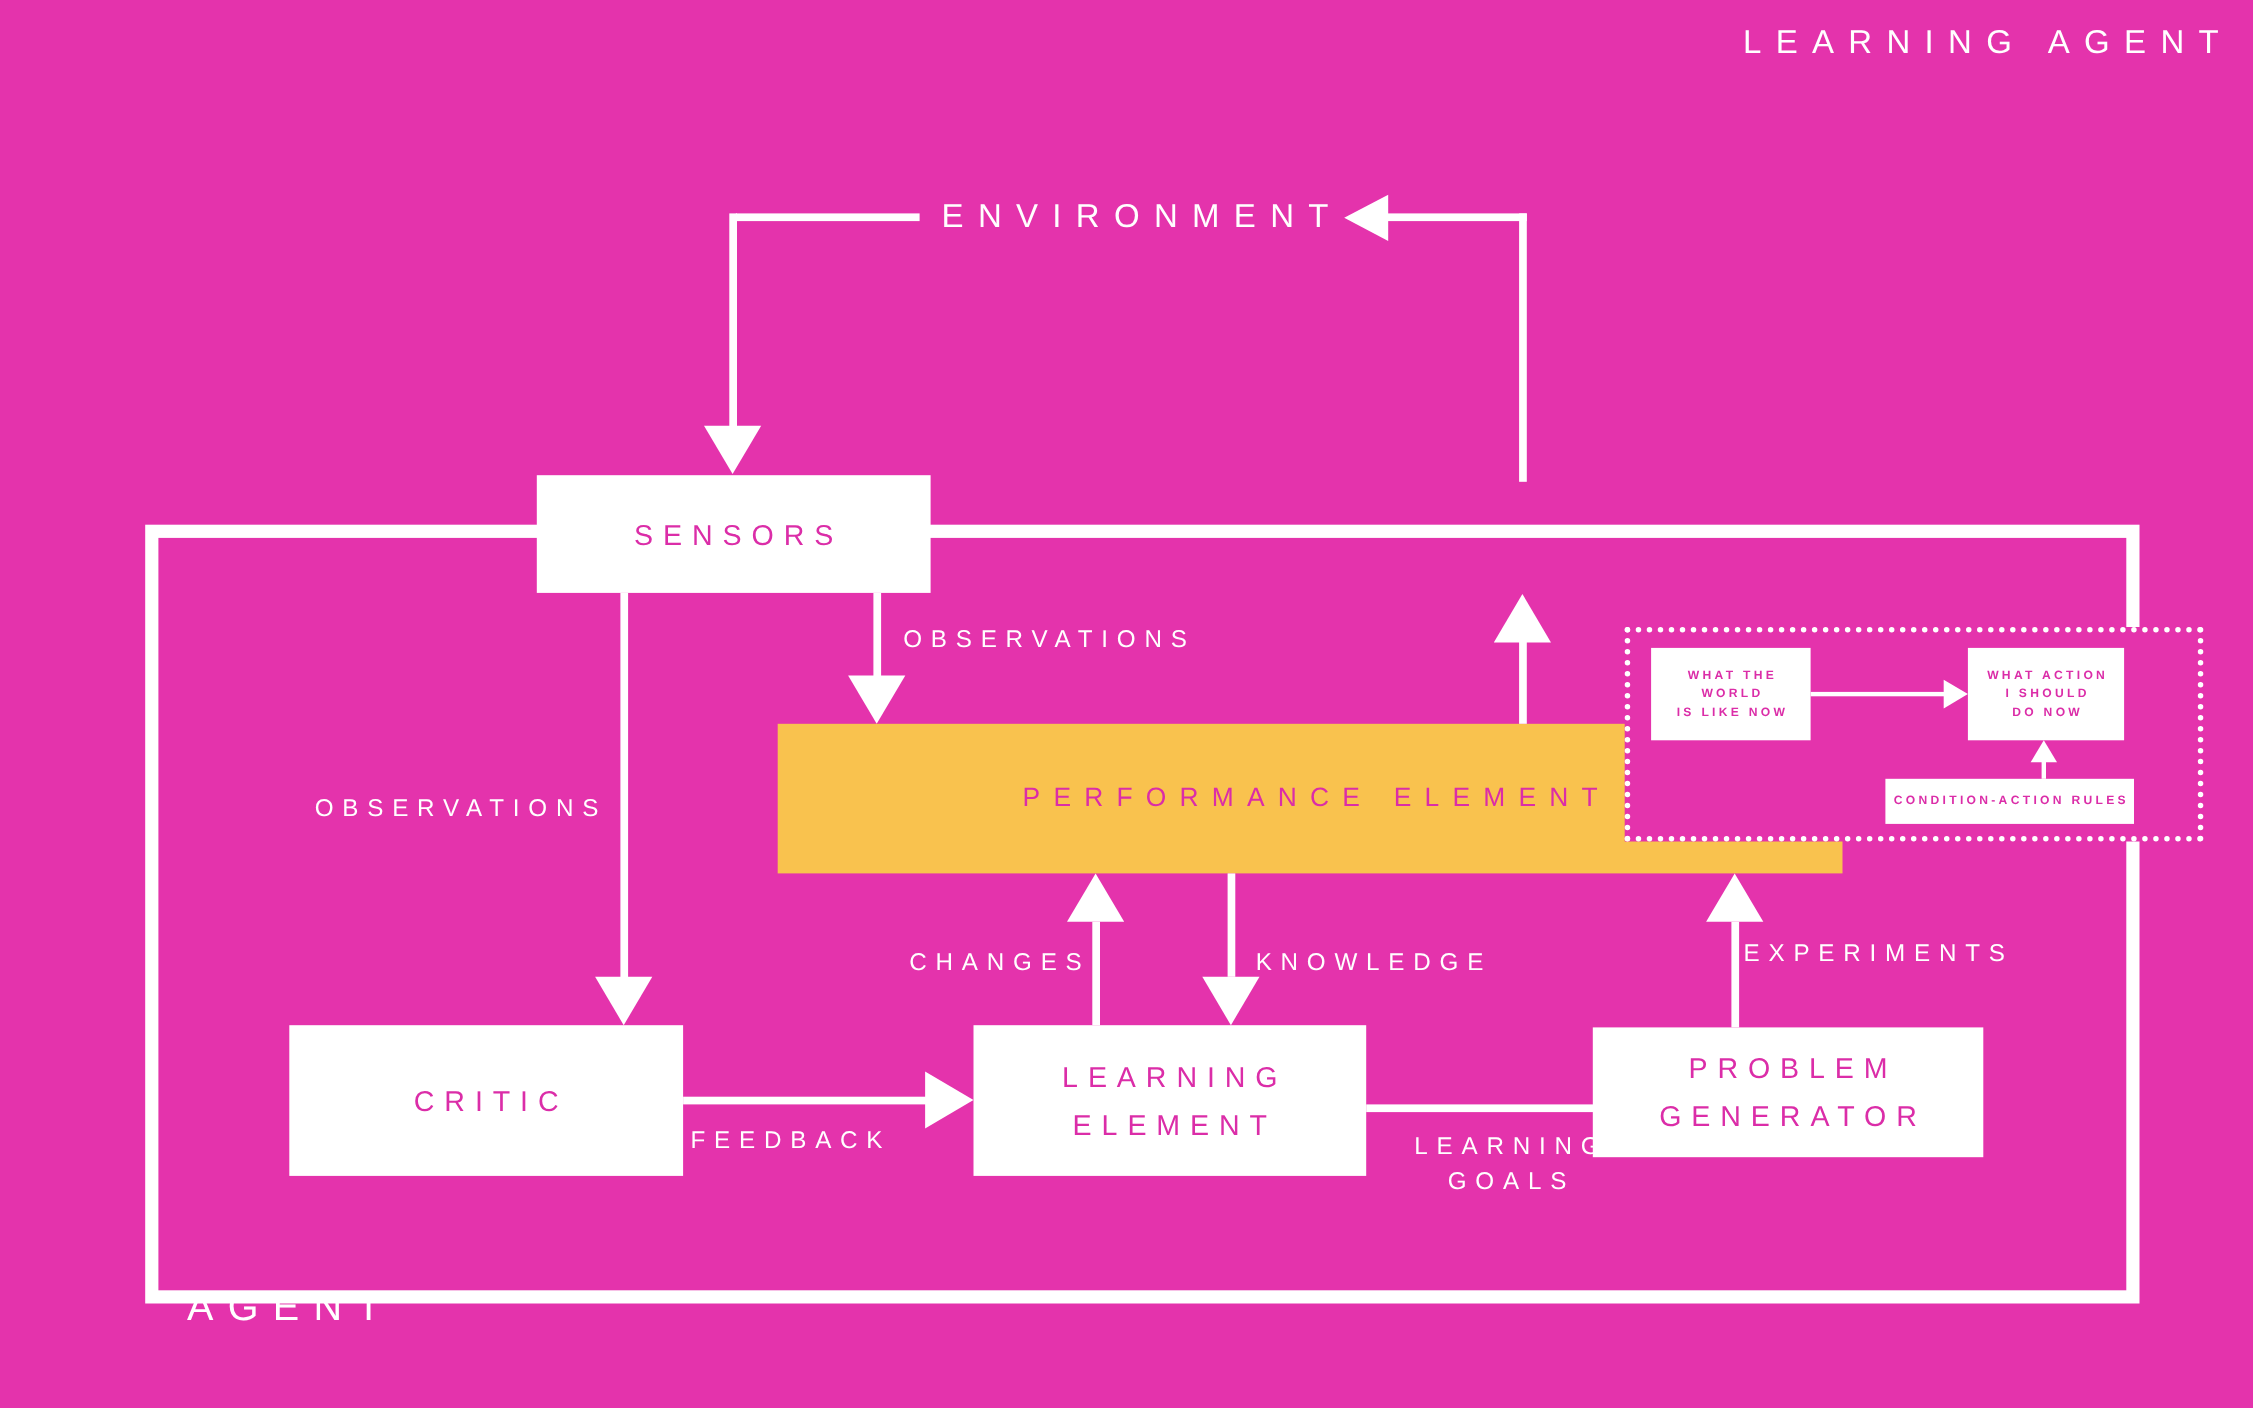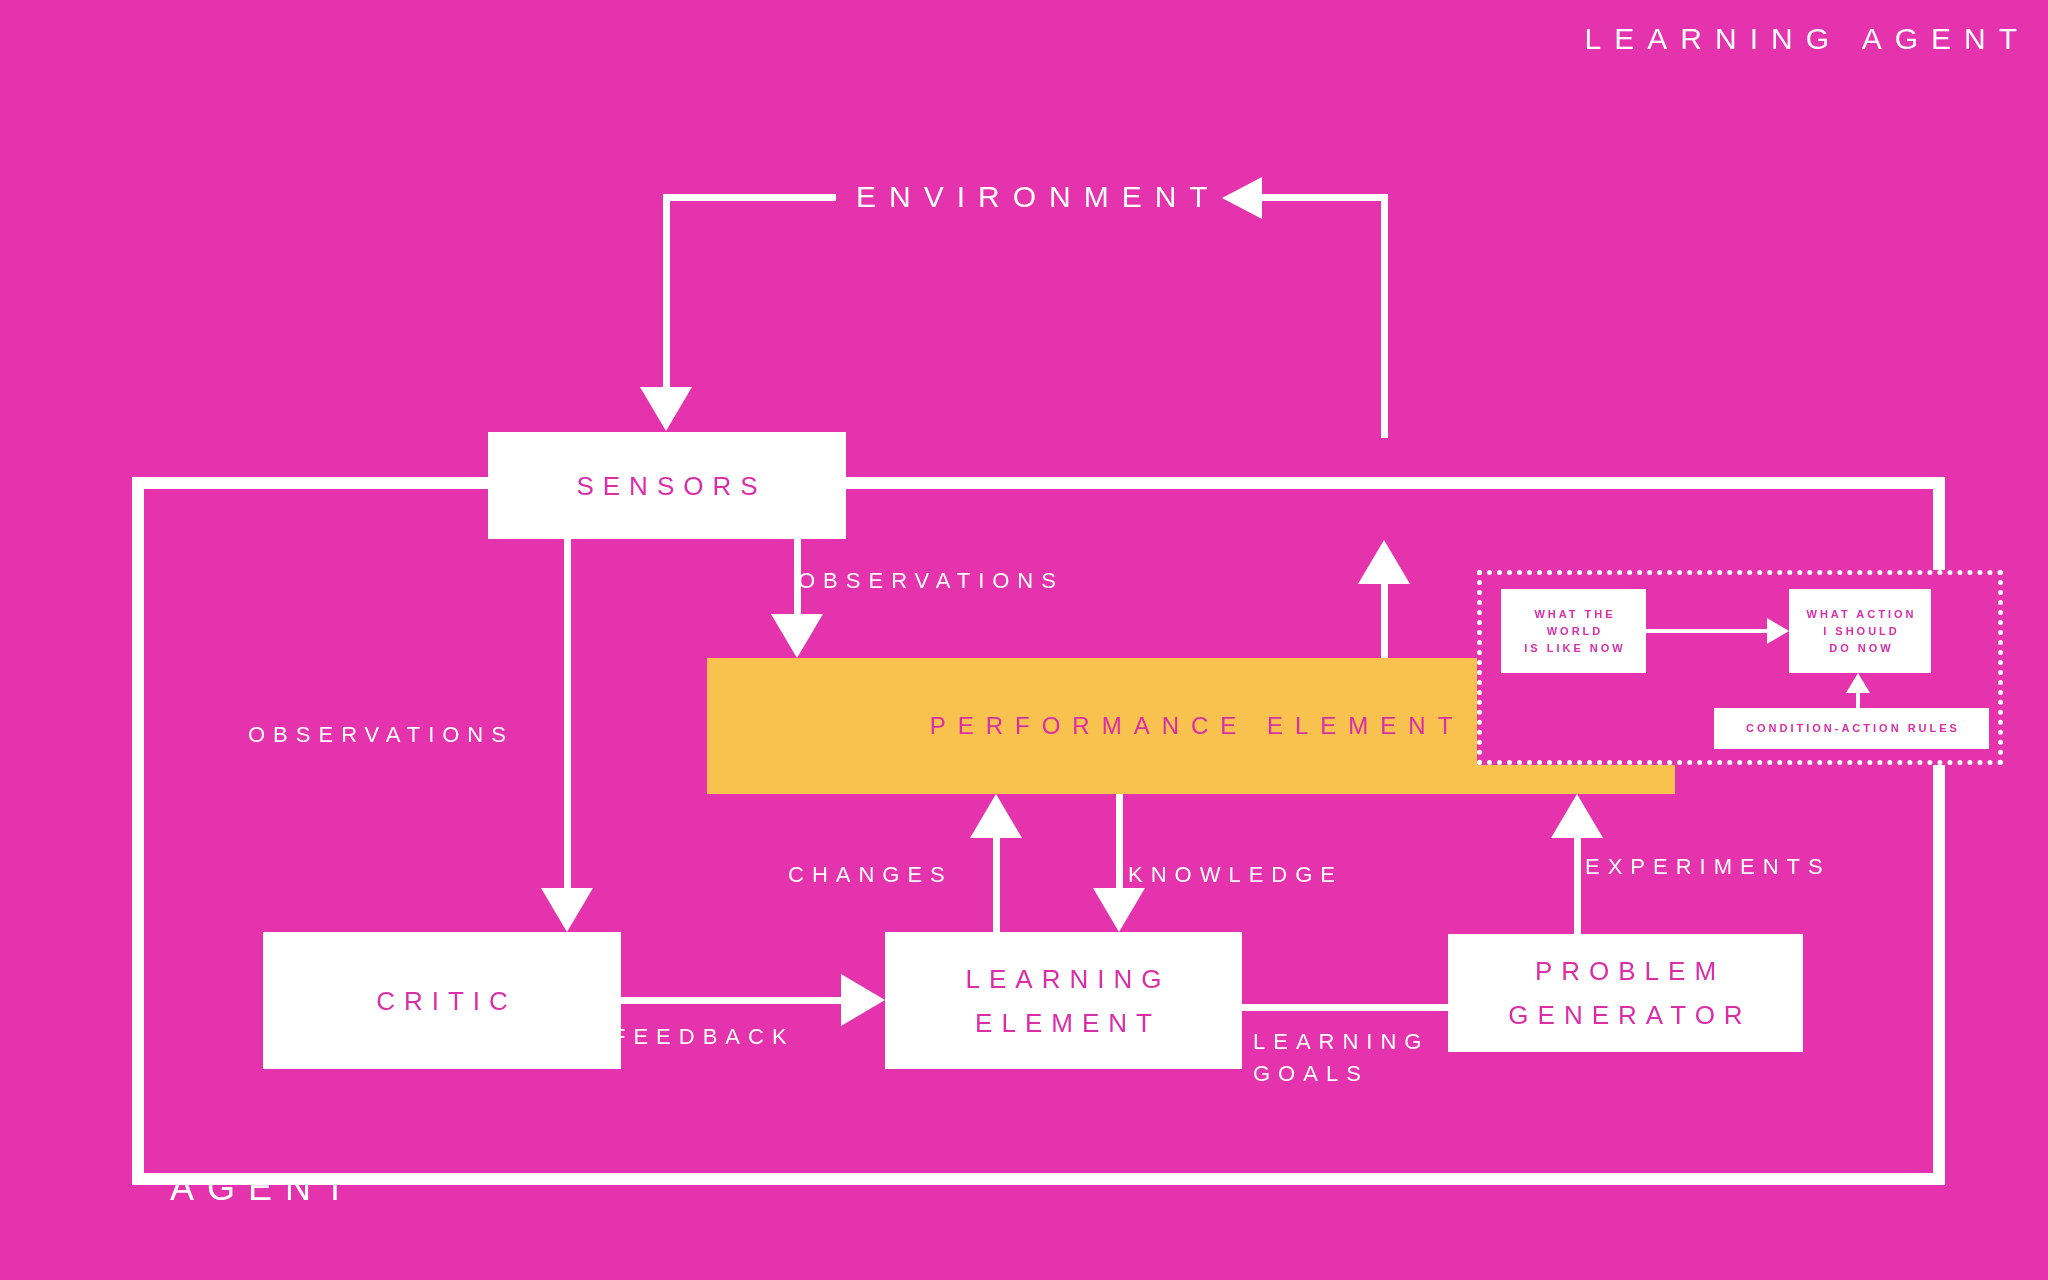--- a/index.html
+++ b/index.html
@@ -19,21 +19,21 @@
   .arr-down{border-left:26px solid transparent;border-right:26px solid transparent;border-top:44px solid var(--color-white)}
   .arr-up{border-left:26px solid transparent;border-right:26px solid transparent;border-bottom:44px solid var(--color-white)}
   .arr-right{border-top:26px solid transparent;border-bottom:26px solid transparent;border-left:44px solid var(--color-white)}
   .arr-left{border-top:21px solid transparent;border-bottom:21px solid transparent;border-right:40px solid var(--color-white)}
   .arr-sm-right{border-top:13px solid transparent;border-bottom:13px solid transparent;border-left:22px solid var(--color-white);z-index:4}
   .arr-sm-up{border-left:12px solid transparent;border-right:12px solid transparent;border-bottom:20px solid var(--color-white);z-index:4}
 
   .wbox{position:absolute;background:var(--color-white);z-index:4;display:flex;flex-direction:column;align-items:center;justify-content:center;text-align:left}
   .box-lbl{color:var(--color-accent);font-size:26px;letter-spacing:9px;font-weight:400;white-space:nowrap;text-indent:9px;line-height:44px}
 
-  .lbl{position:absolute;color:var(--color-white);font-size:22px;letter-spacing:8px;font-weight:400;white-space:nowrap;z-index:4;text-indent:8px}
+  .lbl{position:absolute;color:var(--color-white);font-size:22px;letter-spacing:8px;font-weight:400;white-space:nowrap;z-index:4;text-align:center;text-indent:8px}
   .big-lbl{font-size:30px;letter-spacing:13px;text-indent:13px}
 
   .agent-rect{position:absolute;left:132px;top:477px;width:1813px;height:708px;border:12px solid var(--color-white);z-index:1}
 
   .yellow-box{position:absolute;left:707px;top:658px;width:968px;height:136px;background:var(--color-yellow);z-index:2;display:flex;align-items:center;justify-content:center}
   .yellow-box .box-lbl{font-size:24px;letter-spacing:12px;text-indent:12px}
 
   .dotted-panel{position:absolute;left:1477px;top:570px;width:526px;height:195px;background:var(--color-background);border:5px dotted var(--color-white);z-index:3}
   .mini-box{position:absolute;background:var(--color-white);z-index:4;display:flex;flex-direction:column;align-items:center;justify-content:center;text-align:center}
   .mini-lbl{color:var(--color-accent);font-size:11px;letter-spacing:3px;font-weight:700;line-height:17px;white-space:nowrap;text-indent:3px}
@@ -86,21 +86,21 @@
     <span class="mini-lbl">WORLD</span>
     <span class="mini-lbl">IS LIKE NOW</span>
   </div>
   <div class="mini-box" style="left:1789px;top:589px;width:142px;height:84px">
     <span class="mini-lbl">WHAT ACTION</span>
     <span class="mini-lbl">I SHOULD</span>
     <span class="mini-lbl">DO NOW</span>
   </div>
   <div class="line" style="left:1646px;top:629px;width:126px;height:4px;z-index:4"></div>
   <div class="arr arr-sm-right" style="left:1767px;top:618px"></div>
-  <div class="mini-box" style="left:1714px;top:708px;width:275px;height:41px">
+  <div class="mini-box" style="left:1714px;top:708px;width:226px;height:41px">
     <span class="mini-lbl">CONDITION-ACTION RULES</span>
   </div>
   <div class="line" style="left:1856px;top:691px;width:4px;height:17px;z-index:4"></div>
   <div class="arr arr-sm-up" style="left:1846px;top:673px"></div>
 
   <div class="line" style="left:993px;top:838px;width:7px;height:94px"></div>
   <div class="arr arr-up" style="left:970px;top:794px"></div>
   <div class="lbl" style="left:780px;top:862px;width:250px">CHANGES</div>
 
   <div class="line" style="left:1116px;top:794px;width:7px;height:94px"></div>

